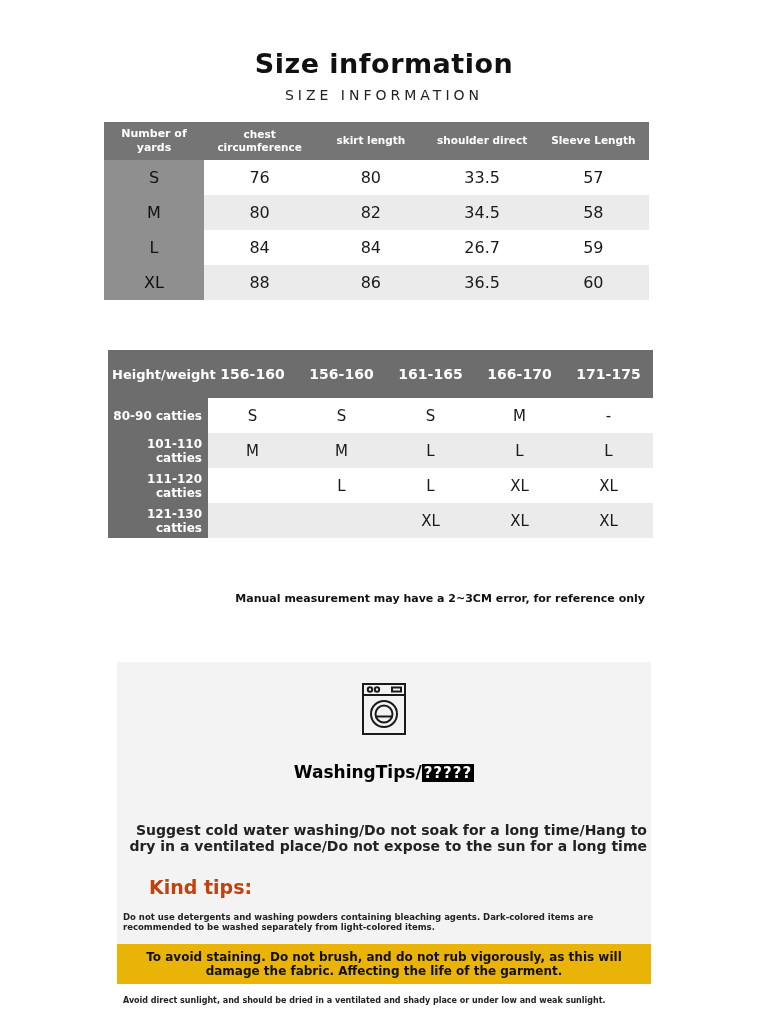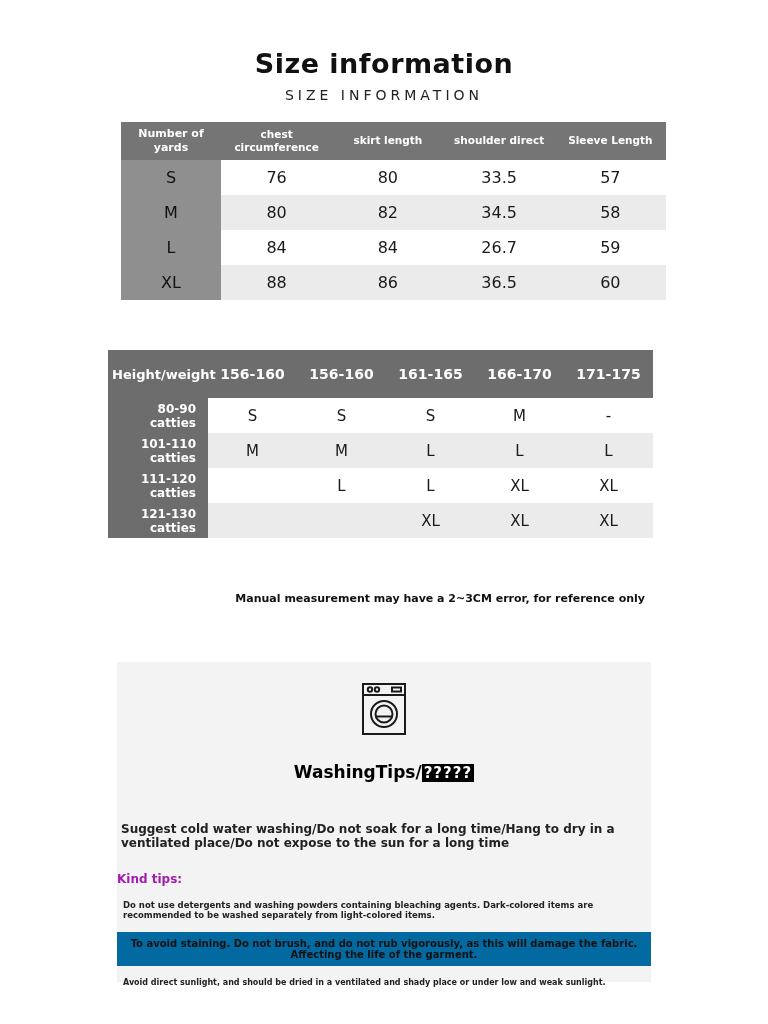--- a/index.html
+++ b/index.html
@@ -16,21 +16,21 @@
   
   .title-block { text-align: center; padding-top: 48px; }
   .main-title { font-size: 27px; font-weight: bold; color: #111; letter-spacing: 0.5px; }
   .sub-title { margin-top: 8px; font-size: 14px; color: #222; letter-spacing: 4px; }
 
   
   table { border-collapse: collapse; table-layout: fixed; }
   th, td { text-align: center; vertical-align: middle; }
 
   
-  .size-table-wrap { position: absolute; left: 121px; top: 122px; width: 545px; }
+  .size-table-wrap { position: absolute; left: 104px; top: 122px; width: 545px; }
   .size-table { width: 545px; }
   .size-table col.c0 { width: 100px; }
   .size-table thead th {
     background: #757575; color: #ffffff;
     font-size: 10.5px; font-weight: bold;
     height: 38px; line-height: 1.25; padding: 2px 6px;
   }
   .size-table thead th.corner { font-size: 11px; }
   .size-table tbody td { height: 35px; font-size: 16px; color: #1a1a1a; }
   .size-table tbody td.rowlabel {
@@ -44,21 +44,21 @@
   .fit-table { width: 545px; }
   .fit-table col.c0 { width: 100px; }
   .fit-table thead th {
     background: #6d6d6d; color: #ffffff;
     font-size: 14px; font-weight: bold; height: 33px; padding: 16px 4px;
   }
   .fit-table thead th.corner { font-size: 13px; }
   .fit-table tbody td { height: 35px; font-size: 15px; color: #1a1a1a; }
   .fit-table tbody td.rowlabel {
     background: #6d6d6d; color: #ffffff; font-size: 12px; font-weight: bold;
-    text-align: right; padding-right: 12px;
+    text-align: right; padding-right: 6px;
   }
   .fit-table tbody tr:nth-child(even) td:not(.rowlabel) { background: #ebebeb; }
   .fit-table tbody tr:nth-child(odd)  td:not(.rowlabel) { background: #ffffff; }
 
   
   .note {
     position: absolute; left: 108px; top: 592px; width: 537px;
     text-align: right; font-size: 11px; font-weight: bold; color: #111;
   }
 
@@ -68,27 +68,27 @@
     background: #f3f3f3;
   }
   .wash-icon-wrap { text-align: center; padding-top: 20px; }
   .wash-title { text-align: center; margin-top: 22px; font-size: 17px; font-weight: bold; color: #000; }
   .wash-title .tofu {
     background: #000; color: #fff; padding: 0 2px; letter-spacing: 1px;
     font-size: 15px;
   }
   .wash-line1 {
     margin-top: 40px; padding: 0 4px;
-    font-size: 12px; font-weight: bold; color: #222; text-align: left;
-  }
-  .kind-tips { margin-top: 22px; font-size: 12px; font-weight: bold; color: #a21caf; }
+    font-size: 14px; font-weight: bold; color: #222; text-align: right;
+  }
+  .kind-tips { margin-top: 22px; margin-left: 32px; font-size: 19px; font-weight: bold; color: #c2410c; }
   .tip1 { margin-top: 14px; padding: 0 6px; font-size: 8.5px; font-weight: bold; color: #222; }
   .tip2 {
-    margin-top: 12px; background: #0369a1; padding: 6px 4px;
-    font-size: 10px; font-weight: bold; color: #111; text-align: center;
+    margin-top: 12px; background: #eab308; padding: 6px 4px;
+    font-size: 12px; font-weight: bold; color: #111; text-align: center;
   }
   .tip3 { margin-top: 12px; padding: 0 6px; font-size: 8px; font-weight: bold; color: #222; }
 </style>
 </head>
 <body>
 
 <div class="page">
 
   <div class="title-block">
     <div class="main-title">Size information</div>

